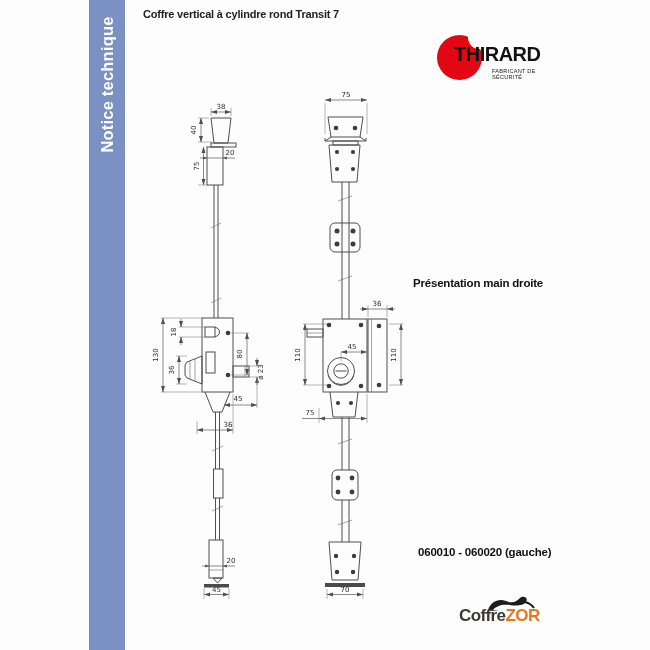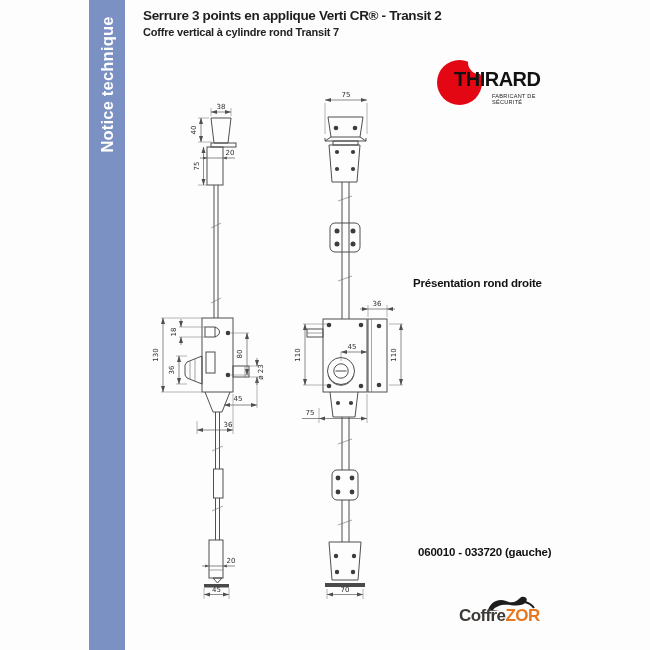--- a/index.html
+++ b/index.html
@@ -20,21 +20,21 @@
     transform:rotate(-90deg);white-space:nowrap;
     color:#ffffff;font-weight:bold;font-size:16.5px;letter-spacing:.2px;}
 
   
   .header{position:absolute;left:143px;top:8px;width:420px;color:#1e1e1e;}
   .title{font-size:13.5px;font-weight:bold;letter-spacing:-.35px;margin:0 0 3px 0;}
   .subtitle{font-size:11px;font-weight:bold;letter-spacing:-.2px;margin:0 0 4px 0;color:#222;}
   .variant{font-size:10.5px;font-weight:normal;color:#3c3c3c;margin:0;}
 
   
-  .thirard{position:absolute;left:437px;top:57px;width:130px;height:48px;}
+  .thirard{position:absolute;left:437px;top:32px;width:130px;height:48px;}
   .thirard-disc{position:absolute;left:0;top:3px;width:45px;height:45px;border-radius:50%;background:#e30613;}
   .thirard-notch{position:absolute;left:31px;top:-6px;width:23px;height:23px;border-radius:50%;background:#fdfdfe;}
   .thirard-name{position:absolute;left:17px;top:11px;font-size:20px;font-weight:bold;
     letter-spacing:-.5px;color:#121212;}
   .thirard-tagline{position:absolute;left:55px;top:36px;font-size:5.6px;letter-spacing:.25px;color:#222;}
 
   
   .presentation{position:absolute;left:413px;top:277px;font-size:11.5px;font-weight:bold;
     letter-spacing:-.2px;color:#111;}
   .reference{position:absolute;left:418px;top:546px;font-size:11.5px;font-weight:bold;
@@ -65,33 +65,32 @@
 <body>
 
 <div class="page">
 
   <div class="sidebar" style="background-color: rgb(123, 145, 195);"></div>
   <div class="sidebar-label-box">
     <span>Notice technique</span>
   </div>
 
   <div class="header">
-    <p class="title">Serrure 3 points en applique Verti CR® - Transit 2</p>
     <p class="subtitle">Coffre vertical à cylindre rond Transit 7</p>
   </div>
 
   <div class="thirard">
     <div class="thirard-disc" style="background-color: rgb(227, 6, 19);"></div>
     <div class="thirard-notch"></div>
     <div class="thirard-name">THIRARD</div>
     <div class="thirard-tagline">FABRICANT DE SÉCURITÉ</div>
   </div>
 
-  <div class="presentation">Présentation rond droite</div>
-  <div class="reference">060010 - 033720 (gauche)</div>
+  <div class="presentation">Présentation main droite</div>
+  <div class="reference">060010 - 060020 (gauche)</div>
 
   <div class="bricozor">
     <svg width="50" height="16" viewBox="0 0 50 16">
       <path d="M3,14 C6,5 14,2 21,5 C28,8 32,5 35,2 C38,-1 44,2 41,6 C38,10 31,10 25,9 C17,8 11,10 8,14 L14,14 C10,15 5,15 3,14 Z" fill="#1d1d1d"></path>
       <path d="M40,6 C44,7 47,9 49,12" stroke="#1d1d1d" stroke-width="2" fill="none"></path>
     </svg>
     <div class="wordmark"><span>Coffre</span><span class="accent" style="color: rgb(232, 119, 34);">ZOR</span></div>
   </div>
 
   <svg class="drawing" viewBox="140 85 290 525">

